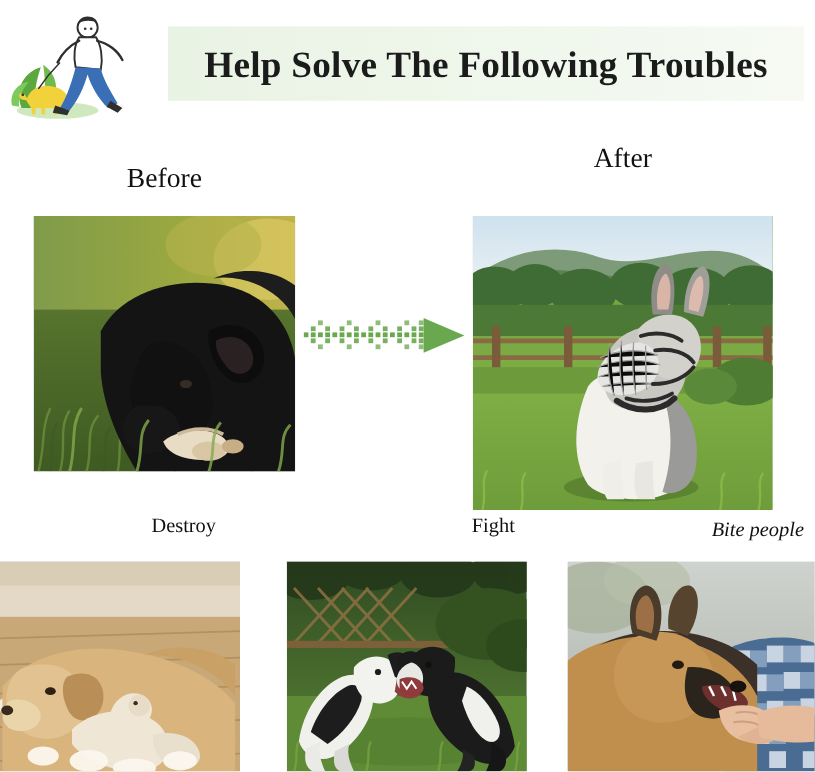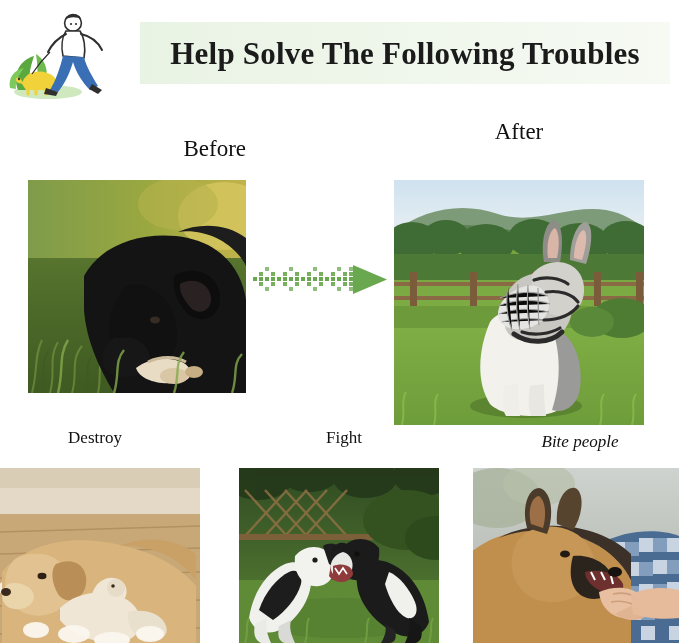--- a/index.html
+++ b/index.html
@@ -55,21 +55,20 @@
     font-family: "Liberation Serif", serif;
     font-size: 23px;
     color: #111111;
     text-align: center;
     white-space: nowrap;
   }
   #label-before {
     left: 28px;
     top: 136px;
     width: 218px;
-    text-align: right;
   }
   #label-after {
     left: 394px;
     top: 119px;
     width: 250px;
   }
 
   
   .photo {
     position: absolute;
@@ -91,21 +90,21 @@
     height: 36px;
   }
 
   
   .caption {
     position: absolute;
     font-family: "Liberation Serif", serif;
     font-size: 17px;
     color: #111111;
     white-space: nowrap;
-    text-align: center;
+    text-align: right;
   }
   #caption-destroy { left: 10px;  top: 428px; width: 170px; }
   #caption-fight   { left: 259px; top: 428px; width: 170px; }
   #caption-bite    { left: 490px; top: 432px; width: 180px; font-style: italic; }
 
   
   .photo svg { display: block; width: 100%; height: 100%; }
 </style>
 </head>
 <body>

